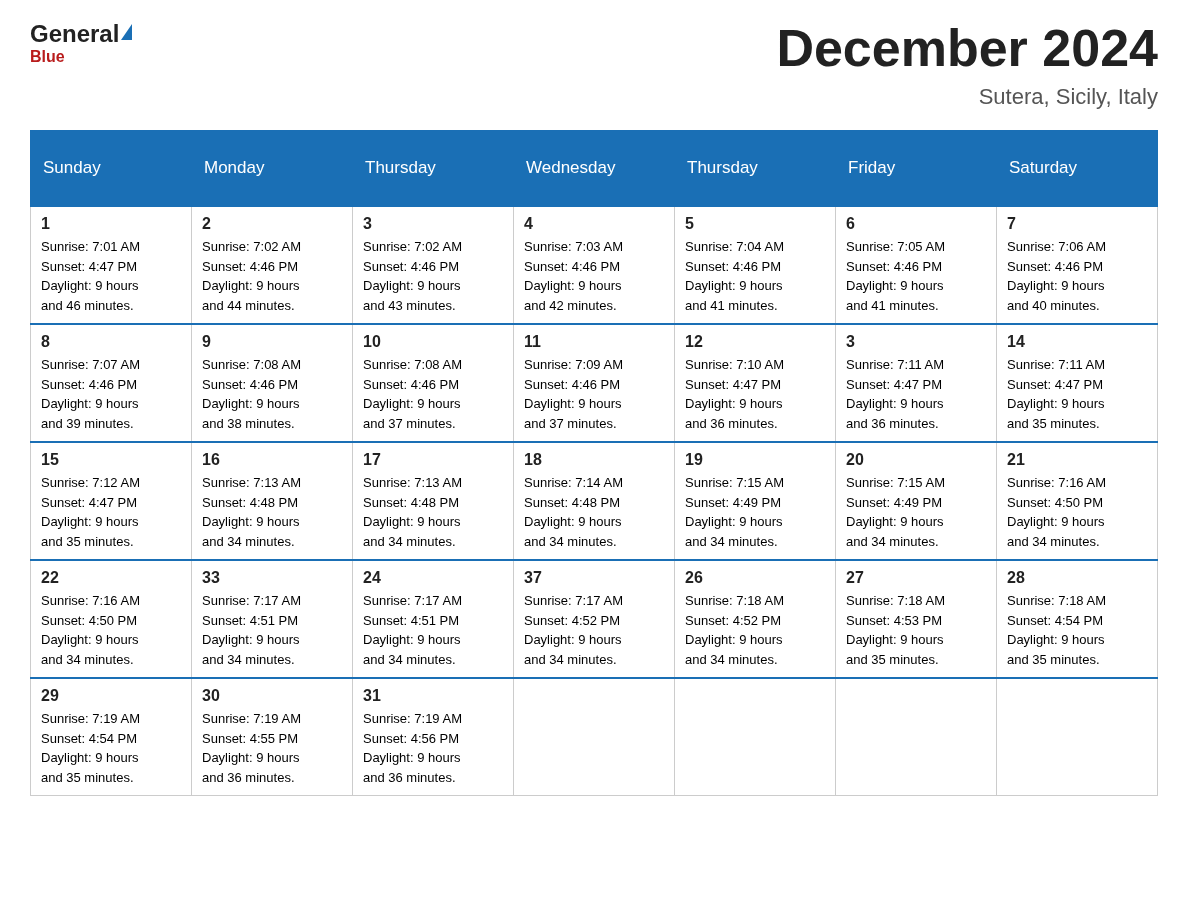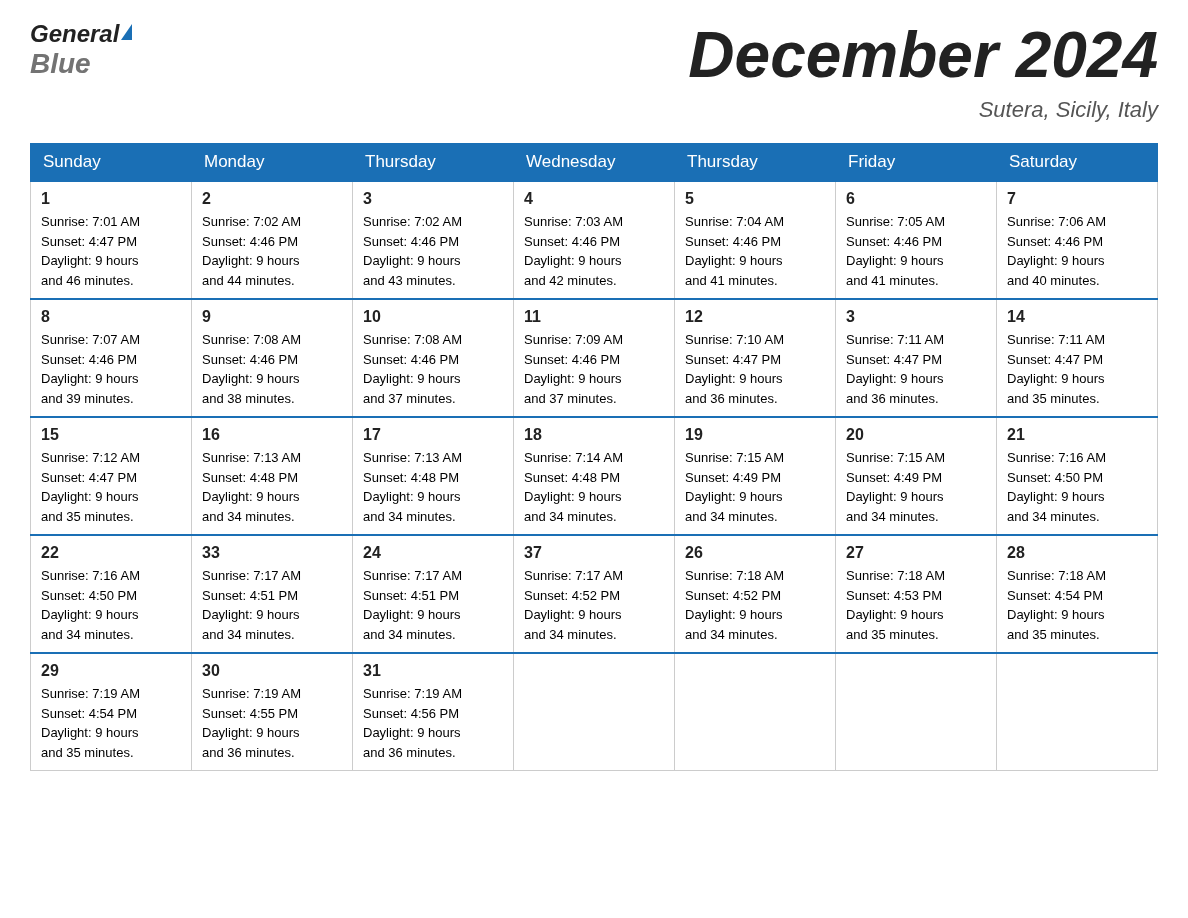--- a/index.html
+++ b/index.html
@@ -9,46 +9,45 @@
       color: #333;
       padding: 20px 30px;
       width: 1188px;
       min-height: 918px;
     }
     .header {
       display: flex;
       justify-content: space-between;
       align-items: flex-start;
       margin-bottom: 20px;
-      font-style: italic;
     }
     .title-section {
       text-align: right;
     }
     .month-title {
-      font-size: 64px;
+      font-size: 52px;
       font-weight: bold;
       color: #222;
       line-height: 1.1;
     }
     .location-title {
       font-size: 22px;
       color: #555;
       margin-top: 7px;
     }
     .calendar-table {
       width: 100%;
       border-collapse: collapse;
       border: 1px solid #aaa;
     }
     .calendar-table th {
       background-color: #1a6fb5;
       color: #fff;
       text-align: left;
-      padding: 8px 12px;
+      padding: 27px 12px;
       font-size: 17px;
       font-weight: normal;
       border: 1px solid #1a6fb5;
     }
     .calendar-table td {
       vertical-align: top;
       padding: 8px 10px;
       border: 1px solid #ccc;
       width: calc(100% / 7);
       min-height: 110px;
@@ -76,23 +75,23 @@
     }
     .logo-lines {
       line-height: 1.15;
     }
     .general-line {
       font-size: 24px;
       font-weight: bold;
       color: #222;
     }
     .blue-line {
-      font-size: 28px;
-      font-weight: bold;
-      color: #737373;
+      font-size: 16px;
+      font-weight: bold;
+      color: #b91c1c;
     }
     .triangle-icon {
       display: inline-block;
       width: 0;
       height: 0;
       border-left: 11px solid transparent;
       border-bottom: 16px solid #1a6fb5;
       margin-left: 2px;
       position: relative;
       top: -2px;

